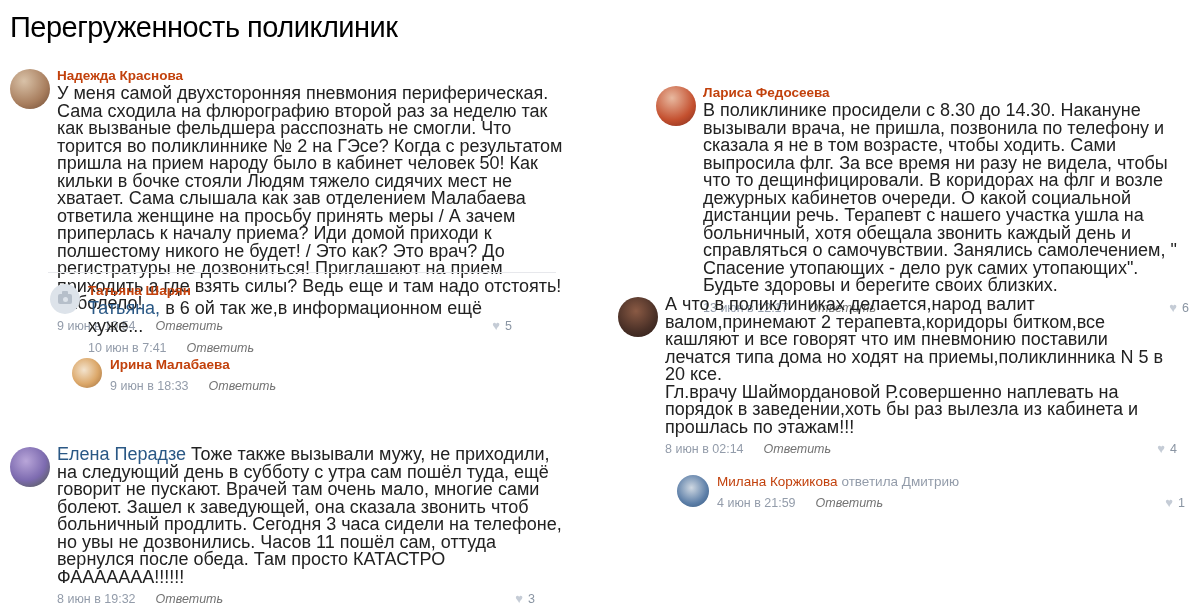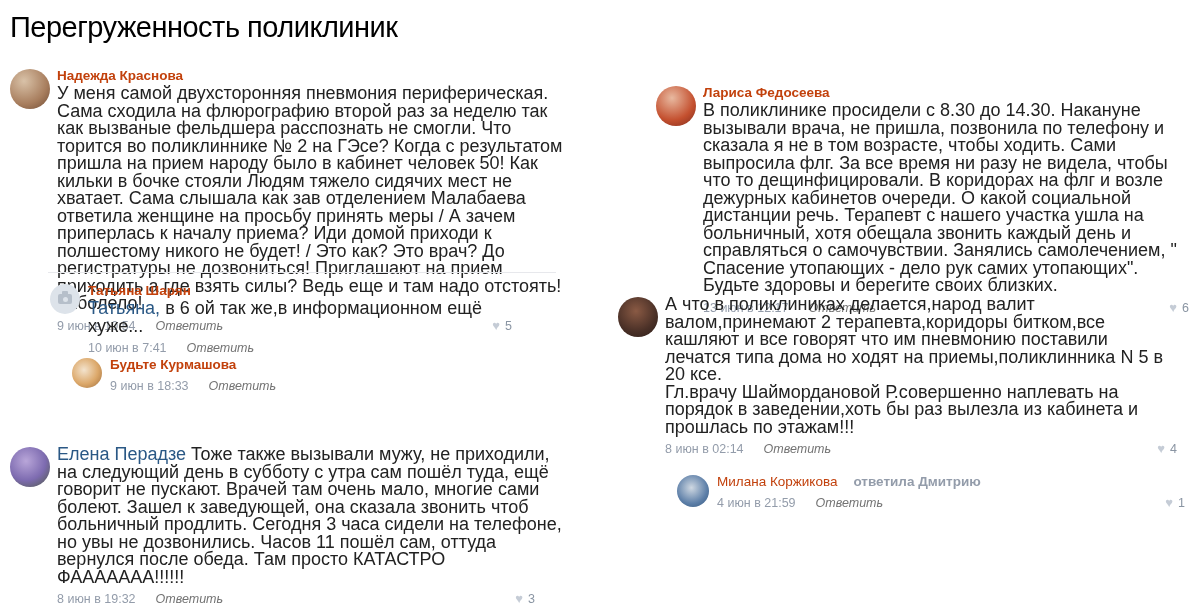--- a/index.html
+++ b/index.html
@@ -11,21 +11,21 @@
                 color:#000; font-weight:400; letter-spacing:-0.5px; }
 
   .comment { position:absolute; }
   .avatar { position:absolute; left:0; top:2px; width:40px; height:40px; border-radius:50%; cursor:pointer; }
   .c-body { margin-left:47px; }
   .small .avatar { width:30px; height:30px; }
   .small .c-body { margin-left:38px; }
 
   .author-line { font-size:13.5px; line-height:17px; }
   .name { color:#c2410c; font-weight:600; text-decoration:none; cursor:pointer; }
-  .reply-note { color:#939caa; font-weight:700; margin-left:16px; }
+  .reply-note { color:#939caa; font-weight:400; margin-left:4px; }
 
   .text { margin-top:1px; font-size:18px; line-height:17.5px; color:#222;
           white-space:pre-line; word-wrap:break-word; }
   .mention { color:#2a5885; text-decoration:none; cursor:pointer; }
 
   .meta { margin-top:5px; display:flex; align-items:center; font-size:12.5px; line-height:16px; }
   .time { color:#939caa; cursor:pointer; }
   .reply-link { color:#737373; margin-left:20px; text-decoration:none; cursor:pointer;font-style:italic; }
   .spacer { flex:1; }
   .likes { display:flex; align-items:center; cursor:pointer; }
@@ -102,21 +102,21 @@
         <span class="time">10 июн в 7:41</span>
         <a class="reply-link">Ответить</a>
       </div>
     </div>
   </div>
 
   <div class="comment c3 small">
     <div class="avatar av-irina"></div>
     <div class="c-body">
       <div class="author-line">
-        <a class="name">Будьте Курмашова</a>
+        <a class="name">Ирина Малабаева</a>
       </div>
       <div class="meta">
         <span class="time">9 июн в 18:33</span>
         <a class="reply-link">Ответить</a>
       </div>
     </div>
   </div>
 
   <div class="comment c4">
     <div class="avatar av-lyuza"></div>

